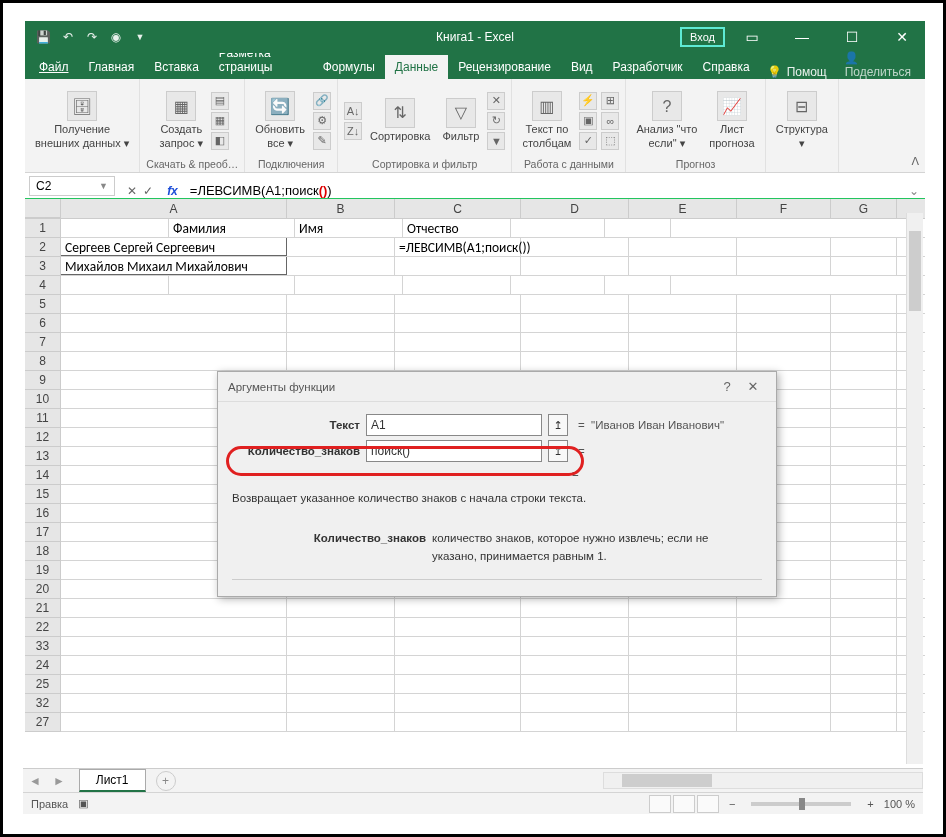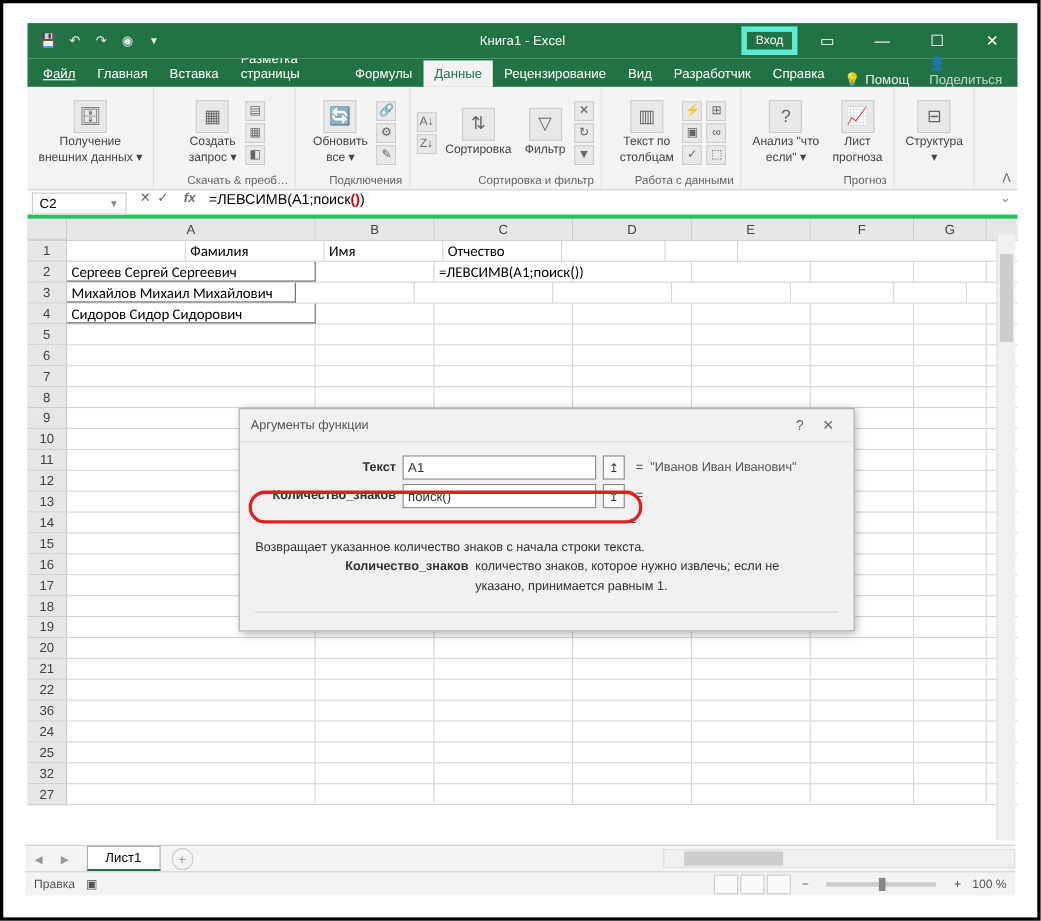--- a/index.html
+++ b/index.html
@@ -4,46 +4,46 @@
 <style>
 * { box-sizing: border-box; margin: 0; padding: 0; font-family: "Segoe UI", Tahoma, sans-serif; }
 body { background: #fff; width: 946px; height: 837px; position: relative; overflow: hidden; border: 3px solid #000; }
 
 
 .titlebar { height: 32px; background: #217346; display: flex; align-items: center; color: #fff; font-size: 12px; position: relative; }
 .qa-toolbar { display: flex; gap: 2px; padding: 0 8px; align-items: center; }
 .qa-icon { width: 22px; height: 22px; display: flex; align-items: center; justify-content: center; color: #fff; opacity: 0.9; }
 .title-center { position: absolute; left: 50%; transform: translateX(-50%); }
 .title-right { margin-left: auto; display: flex; align-items: center; gap: 4px; }
-.signin { border: 5px solid #5eead4; padding: 2px 8px; font-size: 11px; }
+.signin { border: 2px solid #5eead4; padding: 2px 8px; font-size: 11px; }
 .winbtn { width: 46px; height: 32px; display: flex; align-items: center; justify-content: center; font-size: 14px; }
 
 
 .ribbon-tabs { height: 26px; background: #217346; display: flex; align-items: flex-end; padding: 0 4px; color: #fff; font-size: 12px; }
 .tab { padding: 5px 10px; cursor: pointer; }
 .tab.active { background: #f3f3f3; color: #217346; }
 .tab.file { background: transparent; text-decoration: underline; }
 .tell-help { display: flex; align-items: center; gap: 4px; padding: 0 8px; opacity: 0.9; }
 .share { margin-left: auto; opacity: 0.7; padding: 0 10px; }
 
 
 .ribbon { height: 94px; background: #f3f3f3; border-bottom: 1px solid #d4d4d4; display: flex; font-size: 11px; color: #444; position: relative; }
 .ribbon-group { border-right: 1px solid #e1e1e1; padding: 4px 6px 2px; display: flex; flex-direction: column; justify-content: space-between; min-width: 60px; }
 .group-body { flex: 1; display: flex; align-items: center; justify-content: center; gap: 4px; }
-.group-label { text-align: right; font-size: 10.5px; color: #666; white-space: nowrap; margin-left: 24px; }
+.group-label { text-align: center; font-size: 10.5px; color: #666; white-space: nowrap; }
 .rbtn { display: flex; flex-direction: column; align-items: center; gap: 2px; padding: 2px 4px; text-align: center; line-height: 1.2; }
 .ricn { width: 30px; height: 30px; background: #e8e8e8; border: 1px solid #ccc; display: flex; align-items: center; justify-content: center; font-size: 16px; color: #666; }
 .ricn.sm { width: 18px; height: 18px; font-size: 11px; }
 .collapse-btn { position: absolute; right: 6px; bottom: 4px; font-size: 11px; color: #666; }
 
 
-.formula-row { height: 26px; border-bottom: 4px solid #22c55e; display: flex; align-items: flex-start; background: #fff; font-size: 12px; }
+.formula-row { height: 26px; border-bottom: 1px solid #22c55e; display: flex; align-items: flex-end; background: #fff; font-size: 12px; }
 .namebox { width: 86px; border: 1px solid #ccc; margin: 2px 4px; padding: 2px 6px; height: 20px; background: #fff; display: flex; align-items: center; justify-content: space-between; }
 .fx-btns { display: flex; gap: 6px; padding: 0 8px; color: #666; }
-.fx-label { font-style: italic; font-weight: bold; color: #737373; padding: 0 6px; }
+.fx-label { font-style: italic; font-weight: bold; color: #1d4ed8; padding: 0 6px; }
 .formula-input { flex: 1; padding: 0 6px; font-family: Calibri, sans-serif; font-size: 13px; }
 .formula-input .paren { color: #d00; font-weight: bold; }
 .fx-expand { padding: 0 6px; color: #888; }
 
 
 .grid-area { position: relative; background: #fff; }
 .col-headers { display: flex; height: 20px; border-bottom: 1px solid #ccc; background: #e6e6e6; font-size: 12px; }
 .rowh { width: 36px; background: #e6e6e6; border-right: 1px solid #ccc; border-bottom: 1px solid #ccc; text-align: center; font-size: 12px; color: #444; height: 19px; line-height: 19px; }
 .colh { border-right: 1px solid #ccc; text-align: center; color: #444; line-height: 20px; background: #e6e6e6; }
 .grid-body { display: flex; }
@@ -287,21 +287,21 @@
           <div class="rowh">13</div>
           <div class="rowh">14</div>
           <div class="rowh">15</div>
           <div class="rowh">16</div>
           <div class="rowh">17</div>
           <div class="rowh">18</div>
           <div class="rowh">19</div>
           <div class="rowh">20</div>
           <div class="rowh">21</div>
           <div class="rowh">22</div>
-          <div class="rowh">36</div>
+          <div class="rowh">33</div>
           <div class="rowh">24</div>
           <div class="rowh">25</div>
           <div class="rowh">32</div>
           <div class="rowh">27</div>
         </div>
     <div class="cells" id="cells">
           <div class="row">
             <div class="cell" style="width: 108px;"></div>
             <div class="cell" style="width: 126px;">Фамилия</div>
             <div class="cell" style="width: 108px;">Имя</div>
@@ -312,30 +312,29 @@
           <div class="row">
             <div class="cell" style="width: 226px; border-right: 1px solid rgb(102, 102, 102); border-bottom: 1px solid rgb(102, 102, 102);">Сергеев Сергей Сергеевич</div>
             <div class="cell" style="width: 108px;"></div>
             <div class="cell" style="width: 126px;">=ЛЕВСИМВ(A1;поиск())</div>
             <div class="cell" style="width: 108px;"></div>
             <div class="cell" style="width: 108px;"></div>
             <div class="cell" style="width: 94px;"></div>
             <div class="cell" style="width: 66px;"></div>
           </div>
           <div class="row">
-            <div class="cell" style="width: 208px; border-right: 1px solid rgb(102, 102, 102); border-bottom: 1px solid rgb(102, 102, 102);">Михайлов Михаил Михайлович</div>
-            <div class="cell" style="width: 108px;"></div>
-            <div class="cell" style="width: 126px;"></div>
-            <div class="cell" style="width: 108px;"></div>
-            <div class="cell" style="width: 108px;"></div>
-            <div class="cell" style="width: 94px;"></div>
-            <div class="cell" style="width: 66px;"></div>
-          </div>
-          <div class="row">
-            <div class="cell" style="width: 226px; border-right: 1px solid rgb(102, 102, 102); border-bottom: 1px solid rgb(102, 102, 102);">Сидоров Сидор Сидорович</div>
+            <div class="cell" style="width: 226px; border-right: 1px solid rgb(102, 102, 102); border-bottom: 1px solid rgb(102, 102, 102);">Михайлов Михаил Михайлович</div>
+            <div class="cell" style="width: 108px;"></div>
+            <div class="cell" style="width: 126px;"></div>
+            <div class="cell" style="width: 108px;"></div>
+            <div class="cell" style="width: 108px;"></div>
+            <div class="cell" style="width: 94px;"></div>
+            <div class="cell" style="width: 66px;"></div>
+          </div>
+          <div class="row">
             <div class="cell" style="width: 108px;"></div>
             <div class="cell" style="width: 126px;"></div>
             <div class="cell" style="width: 108px;"></div>
             <div class="cell" style="width: 108px;"></div>
             <div class="cell" style="width: 94px;"></div>
             <div class="cell" style="width: 66px;"></div>
           </div>
           <div class="row">
             <div class="cell" style="width: 226px;"></div>
             <div class="cell" style="width: 108px;"></div>
@@ -569,21 +568,21 @@
       <div class="field-input">
             <span>поиск()</span>
           </div>
       <div class="field-picker">↥</div>
       <div class="field-result">=</div>
     </div>
     <div class="highlight" style="left:8px; top:74px; width:358px; height:30px;"></div>
     <div style="text-align:left; padding-left:340px; margin-top:6px; color:#555">=</div>
     <div class="dlg-desc">
       <div>Возвращает указанное количество знаков с начала строки текста.</div>
-      <div style="margin-top:0">
+      <div style="margin-top:23px">
         <span class="dlabel">Количество_знаков</span><span class="dtext">количество знаков, которое нужно извлечь; если не указано, принимается равным 1.</span>
       </div>
     </div>
     <div class="dlg-sep"></div>
   </div>
 </div>
 
 <div class="sheet-tabs">
   <span class="st-nav">◄</span>
   <span class="st-nav">►</span>

